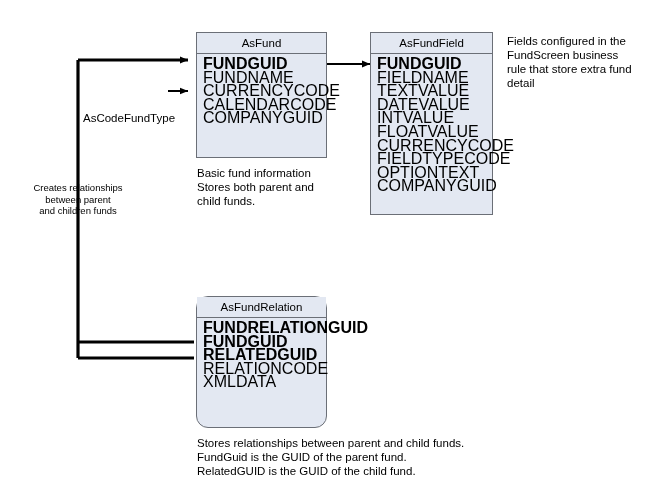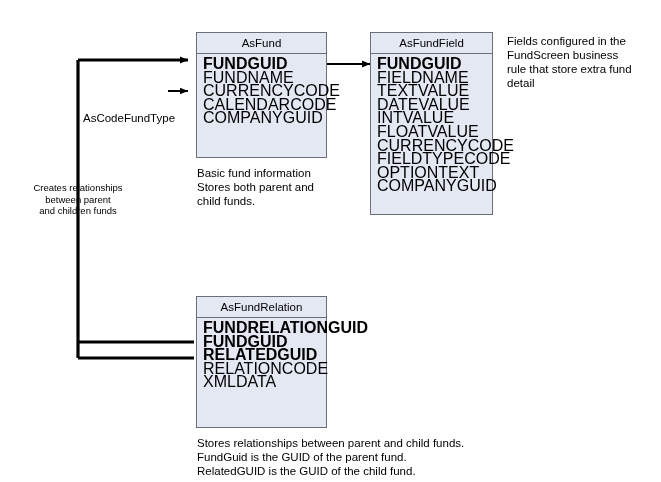--- a/index.html
+++ b/index.html
@@ -123,21 +123,21 @@
       <div class="field">FIELDTYPECODE</div>
       <div class="field">OPTIONTEXT</div>
       <div class="field">COMPANYGUID</div>
     </div>
   </div>
   <div class="caption" style="left:507px;top:34px;width:150px;">Fields configured in the
 FundScreen business
 rule that store extra fund
 detail</div>
 
-  <div class="table-box" style="left:196px;top:296px;width:131px;height:132px;">
+  <div class="table-box" style="left:196px;top:296px;width:131px;height:132px;border-radius:12px;">
     <div class="table-title">AsFundRelation</div>
     <div class="table-fields">
       <div class="field pk">FUNDRELATIONGUID</div>
       <div class="field pk">FUNDGUID</div>
       <div class="field pk">RELATEDGUID</div>
       <div class="field">RELATIONCODE</div>
       <div class="field">XMLDATA</div>
     </div>
   </div>
   <div class="caption" style="left:197px;top:436px;width:330px;">Stores relationships between parent and child funds.

